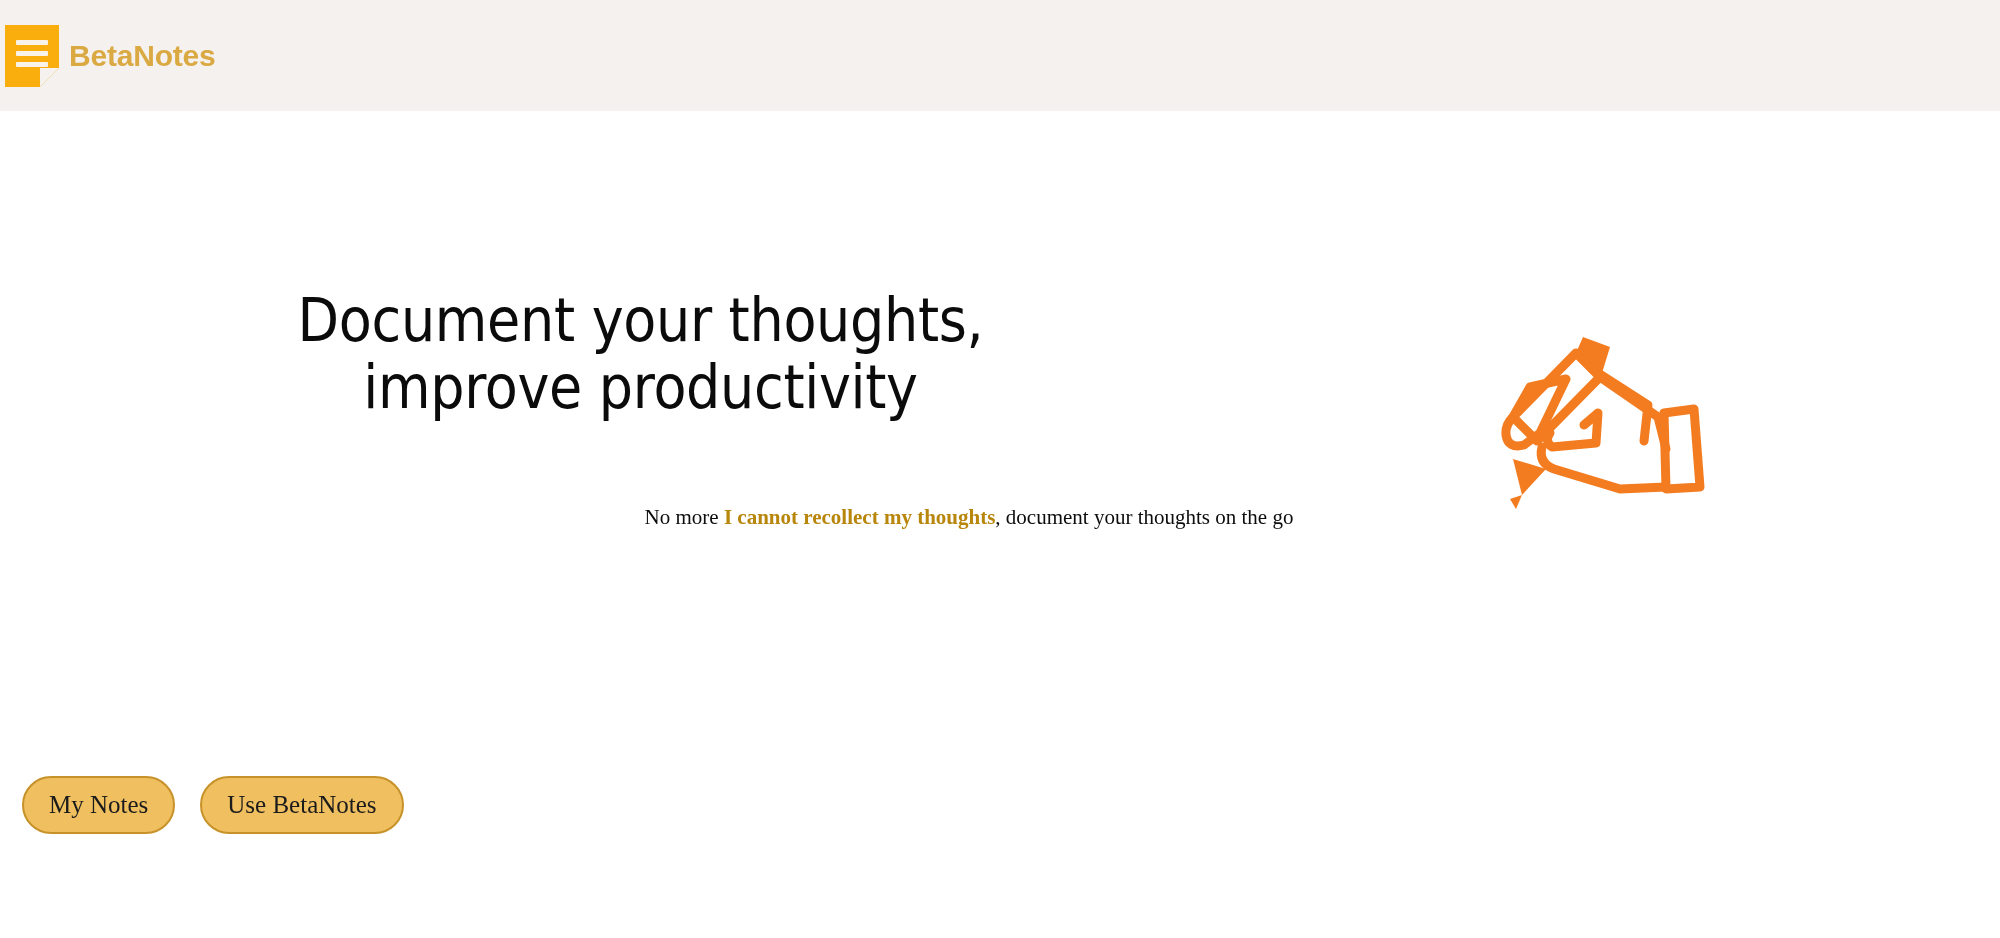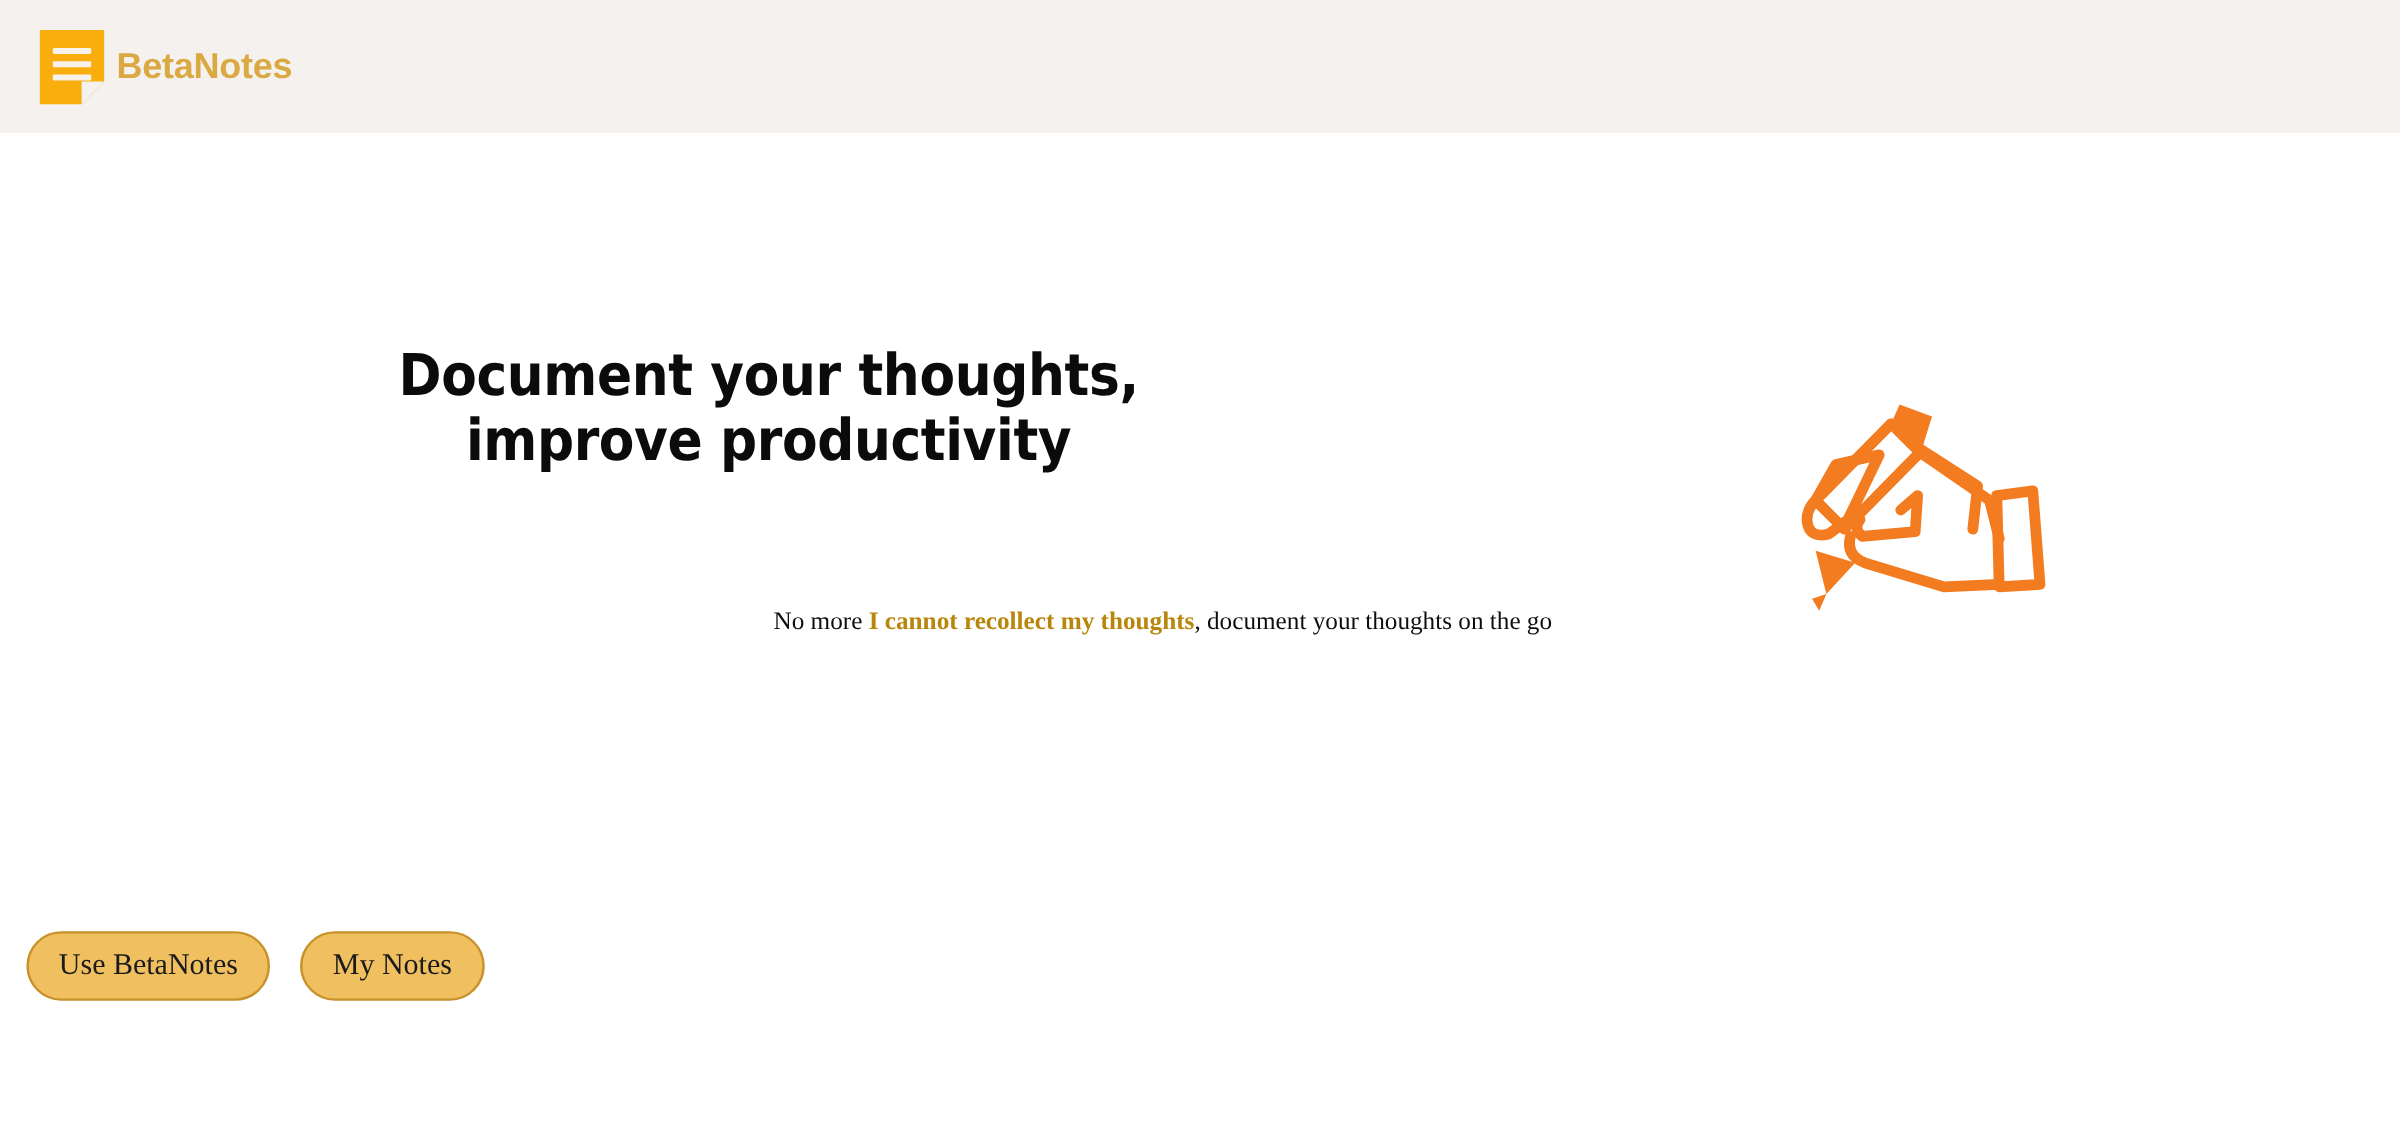--- a/index.html
+++ b/index.html
@@ -20,21 +20,20 @@
   
   .navbar {
     position: absolute;
     left: 0;
     top: 0;
     width: 2000px;
     height: 111px;
     background: #f4f1ef;
     display: flex;
     align-items: center;
-    padding-left: 28px;
   }
 
   .brand {
     display: flex;
     align-items: center;
     height: 100%;
   }
 
   .brand-logo {
     width: 54px;
@@ -64,22 +63,22 @@
     background: #ffffff;
   }
 
   .hero-headline {
     position: absolute;
     left: 232px;
     top: 176px;
     width: 817px;
     text-align: center;
     font-family: "DejaVu Sans Condensed", "Liberation Sans Narrow", "Liberation Sans", "DejaVu Sans", sans-serif;
-    font-size: 48px;
-    font-weight: bold;
+    font-size: 60px;
+    font-weight: normal;
     line-height: 1.12;
     color: #0b0b0b;
     letter-spacing: -0.3px;
   }
 
   .hero-illustration {
     position: absolute;
     left: 1480px;
     top: 218px;
     width: 236px;
@@ -179,17 +178,17 @@
 
       <path d="M103 8 L130 18 L122 44 L96 24 Z" fill="#f47c20"></path>
     </svg>
   </div>
 
   <p class="hero-tagline">
     <span>No more </span><span class="tagline-accent">I cannot recollect my thoughts</span><span>, document your thoughts on the go</span>
   </p>
 
   <div class="hero-actions">
+    <button class="btn">My Notes</button>
     <button class="btn">Use BetaNotes</button>
-    <button class="btn">My Notes</button>
   </div>
 
 </main>
 
 </body></html>

